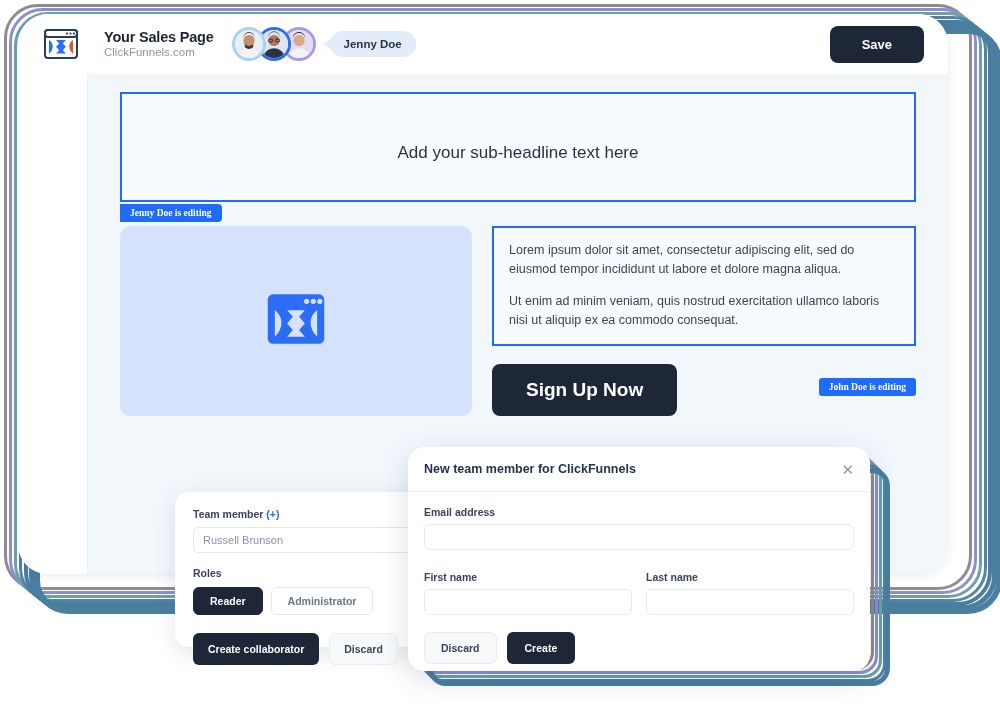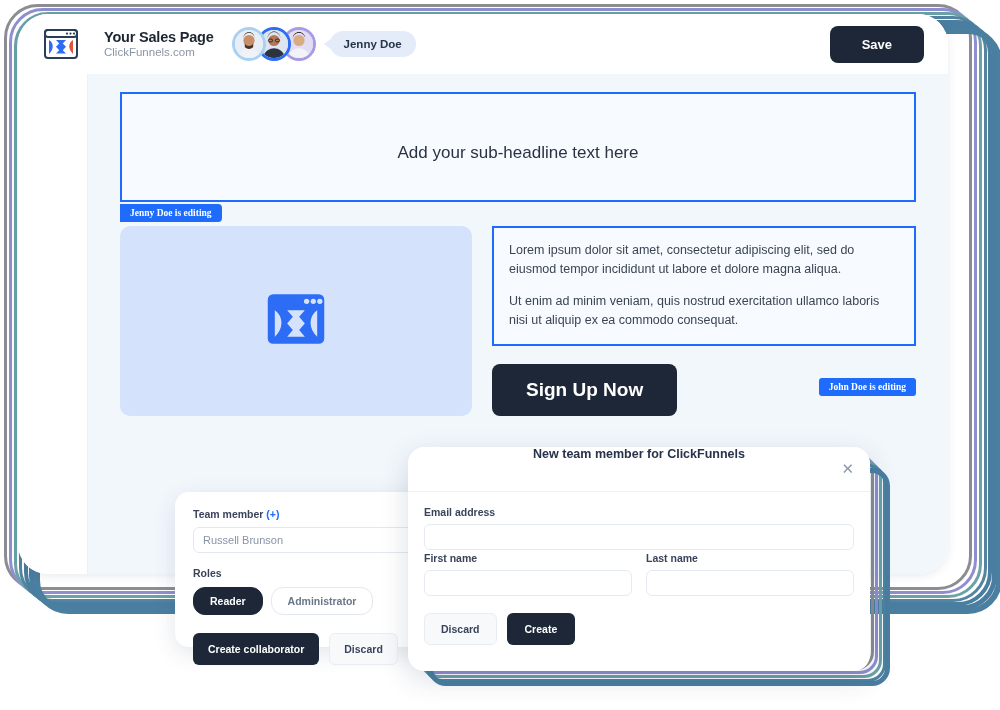--- a/index.html
+++ b/index.html
@@ -195,21 +195,21 @@
     font-size: 11px;
     color: #8894a7;
     display: flex; align-items: center;
     padding: 0 9px;
     width: 300px;
   }
   .tc-sub { margin-top: 14px; font-size: 10.5px; font-weight: bold; color: #39445a; }
   .role-row { display: flex; gap: 8px; margin-top: 8px; }
   .role-btn {
     font-size: 10.5px; font-weight: bold;
-    padding: 7px 16px; border-radius: 12px;
+    padding: 7px 16px; border-radius: 6px;
     border: 1px solid #e3e8ef;
     background: #fff; color: #6b7788;
     cursor: pointer;
   }
   .role-btn.active { background: #1d2737; color: #fff; border-color: #1d2737; }
   .tc-actions { display: flex; gap: 10px; margin-top: 18px; }
   .tc-primary {
     background: #1d2737; color: #fff;
     font-size: 10.5px; font-weight: bold;
     border: none; border-radius: 6px;
@@ -243,21 +243,20 @@
     border-radius: 16px;
     box-shadow: 0 8px 28px rgba(30,50,85,.16);
     z-index: 12;
     overflow: hidden;
   }
   .modal-head {
     height: 45px;
     border-bottom: 1px solid #eef1f6;
     display: flex; align-items: center;
     padding: 0 16px;
-    flex-direction: column;
   }
   .modal-title { font-size: 12.5px; font-weight: bold; color: #26334a; }
   .modal-close {
     margin-left: auto;
     color: #8d99ab;
     font-size: 15px;
     cursor: pointer;
     line-height: 1;
     background: none; border: none;
   }
@@ -268,21 +267,21 @@
     border: 1px solid #e5e9f0;
     border-radius: 6px;
     background: #fff;
     width: 100%;
     font-size: 11px;
     color: #39445a;
     padding: 0 9px;
     font-family: "Liberation Sans", sans-serif;
   }
   .f-input::placeholder { color: #b6bfcc; }
-  .f-row { display: flex; gap: 14px; margin-top: 2px; }
+  .f-row { display: flex; gap: 14px; margin-top: 21px; }
   .f-col { flex: 1; }
   .modal-actions { display: flex; gap: 10px; padding: 17px 16px 0 16px; }
   .m-secondary {
     background: #f7f9fb; color: #39445a;
     font-size: 10.5px; font-weight: bold;
     border: 1px solid #e9edf3; border-radius: 6px;
     padding: 9px 16px; cursor: pointer;
   }
   .m-primary {
     background: #1d2737; color: #fff;

